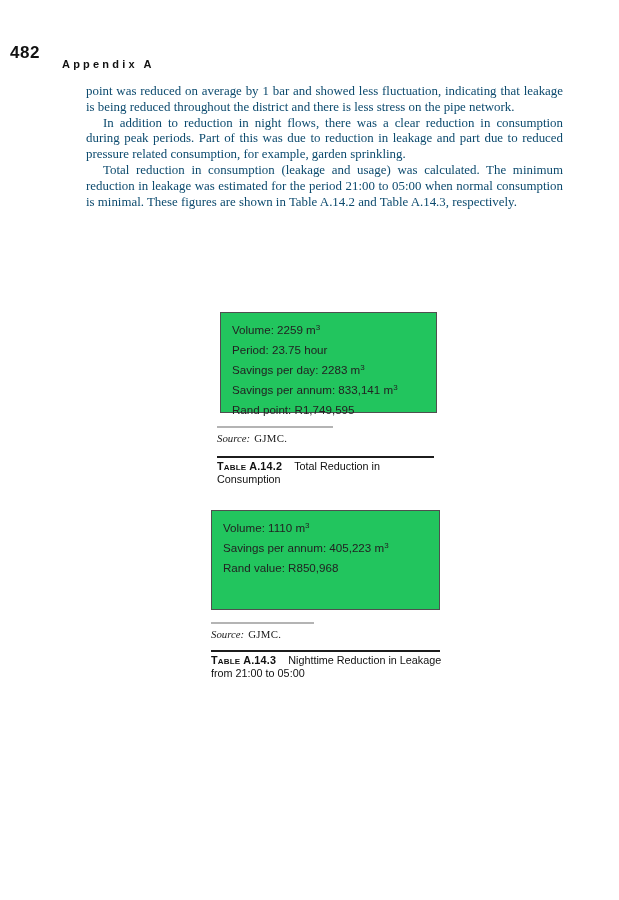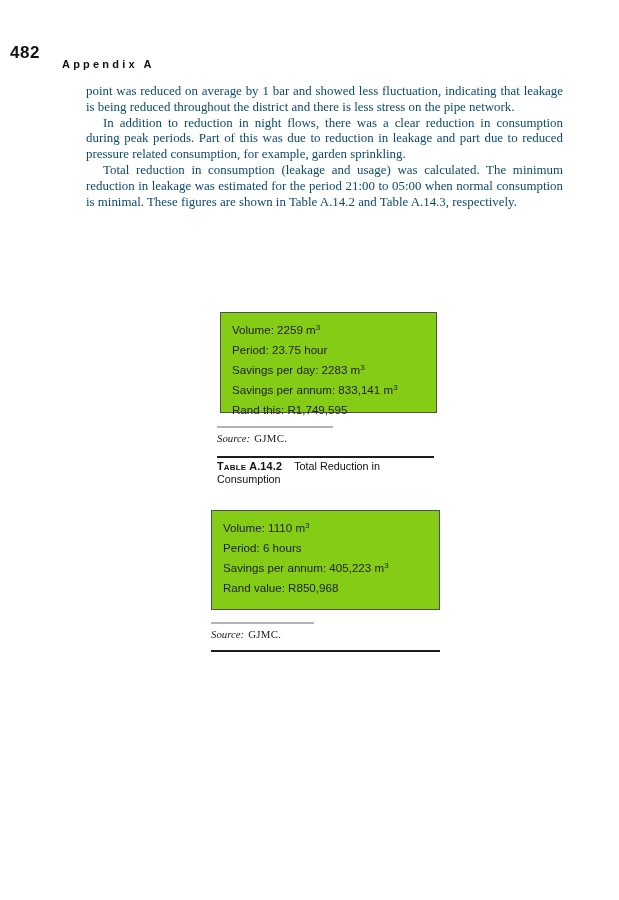--- a/index.html
+++ b/index.html
@@ -48,21 +48,21 @@
     color: #0c4a6e;
   }
   .bodytext p { margin: 0; }
   .bodytext p.indent { text-indent: 17px; }
 
   
   .databox {
     position: absolute;
     box-sizing: border-box;
     border: 1px solid #4f4f4f;
-    background: #84cc16;
+    background: #22c55e;
     font-family: "Liberation Sans", sans-serif;
     font-size: 11.6px;
     color: #222;
     padding: 7px 0 0 11px;
   }
   .databox-1 { left: 220px; top: 312px; width: 217px; height: 101px; }
   .databox-2 { left: 211px; top: 510px; width: 229px; height: 100px; }
   .box-row { height: 20px; line-height: 20px; white-space: nowrap; }
   .box-row sup {
     font-size: 8px;
@@ -122,44 +122,46 @@
     <p>point was reduced on average by 1 bar and showed less fluctuation, indicating that leakage is being reduced throughout the district and there is less stress on the pipe network.</p>
     <p class="indent">In addition to reduction in night flows, there was a clear reduction in consumption during peak periods. Part of this was due to reduction in leakage and part due to reduced pressure related consumption, for example, garden sprinkling.</p>
     <p class="indent">Total reduction in consumption (leakage and usage) was calculated. The minimum reduction in leakage was estimated for the period 21:00 to 05:00 when normal consumption is minimal. These figures are shown in Table A.14.2 and Table A.14.3, respectively.</p>
   </div>
 
   <div class="databox databox-1">
     <div class="box-row"><span>Volume: 2259 m</span><sup>3</sup></div>
     <div class="box-row"><span>Period: 23.75 hour</span><sup></sup></div>
     <div class="box-row"><span>Savings per day: 2283 m</span><sup>3</sup></div>
     <div class="box-row"><span>Savings per annum: 833,141 m</span><sup>3</sup></div>
-    <div class="box-row"><span>Rand this: R1,749,595</span><sup></sup></div>
+    <div class="box-row"><span>Rand point: R1,749,595</span><sup></sup></div>
   </div>
 
   <div class="rule rule-gray rule-gray-1"></div>
 
   <div class="source-note source-note-1">
     <span class="src-label">Source:</span><span class="src-value">GJMC.</span>
   </div>
 
   <div class="rule rule-dark rule-dark-1"></div>
 
   <div class="caption caption-1">
     <span class="cap-label">Table A.14.2</span><span>Total Reduction in Consumption</span>
   </div>
 
   <div class="databox databox-2">
     <div class="box-row"><span>Volume: 1110 m</span><sup>3</sup></div>
-    <div class="box-row"><span>Period: 6 hours</span><sup></sup></div>
     <div class="box-row"><span>Savings per annum: 405,223 m</span><sup>3</sup></div>
     <div class="box-row"><span>Rand value: R850,968</span><sup></sup></div>
   </div>
 
   <div class="rule rule-gray rule-gray-2"></div>
 
   <div class="source-note source-note-2">
     <span class="src-label">Source:</span><span class="src-value">GJMC.</span>
   </div>
 
   <div class="rule rule-dark rule-dark-2"></div>
 
+  <div class="caption caption-2">
+    <span class="cap-label">Table A.14.3</span><span>Nighttime Reduction in Leakage from 21:00 to 05:00</span>
+  </div>
 
 </div>
 
 </body></html>

